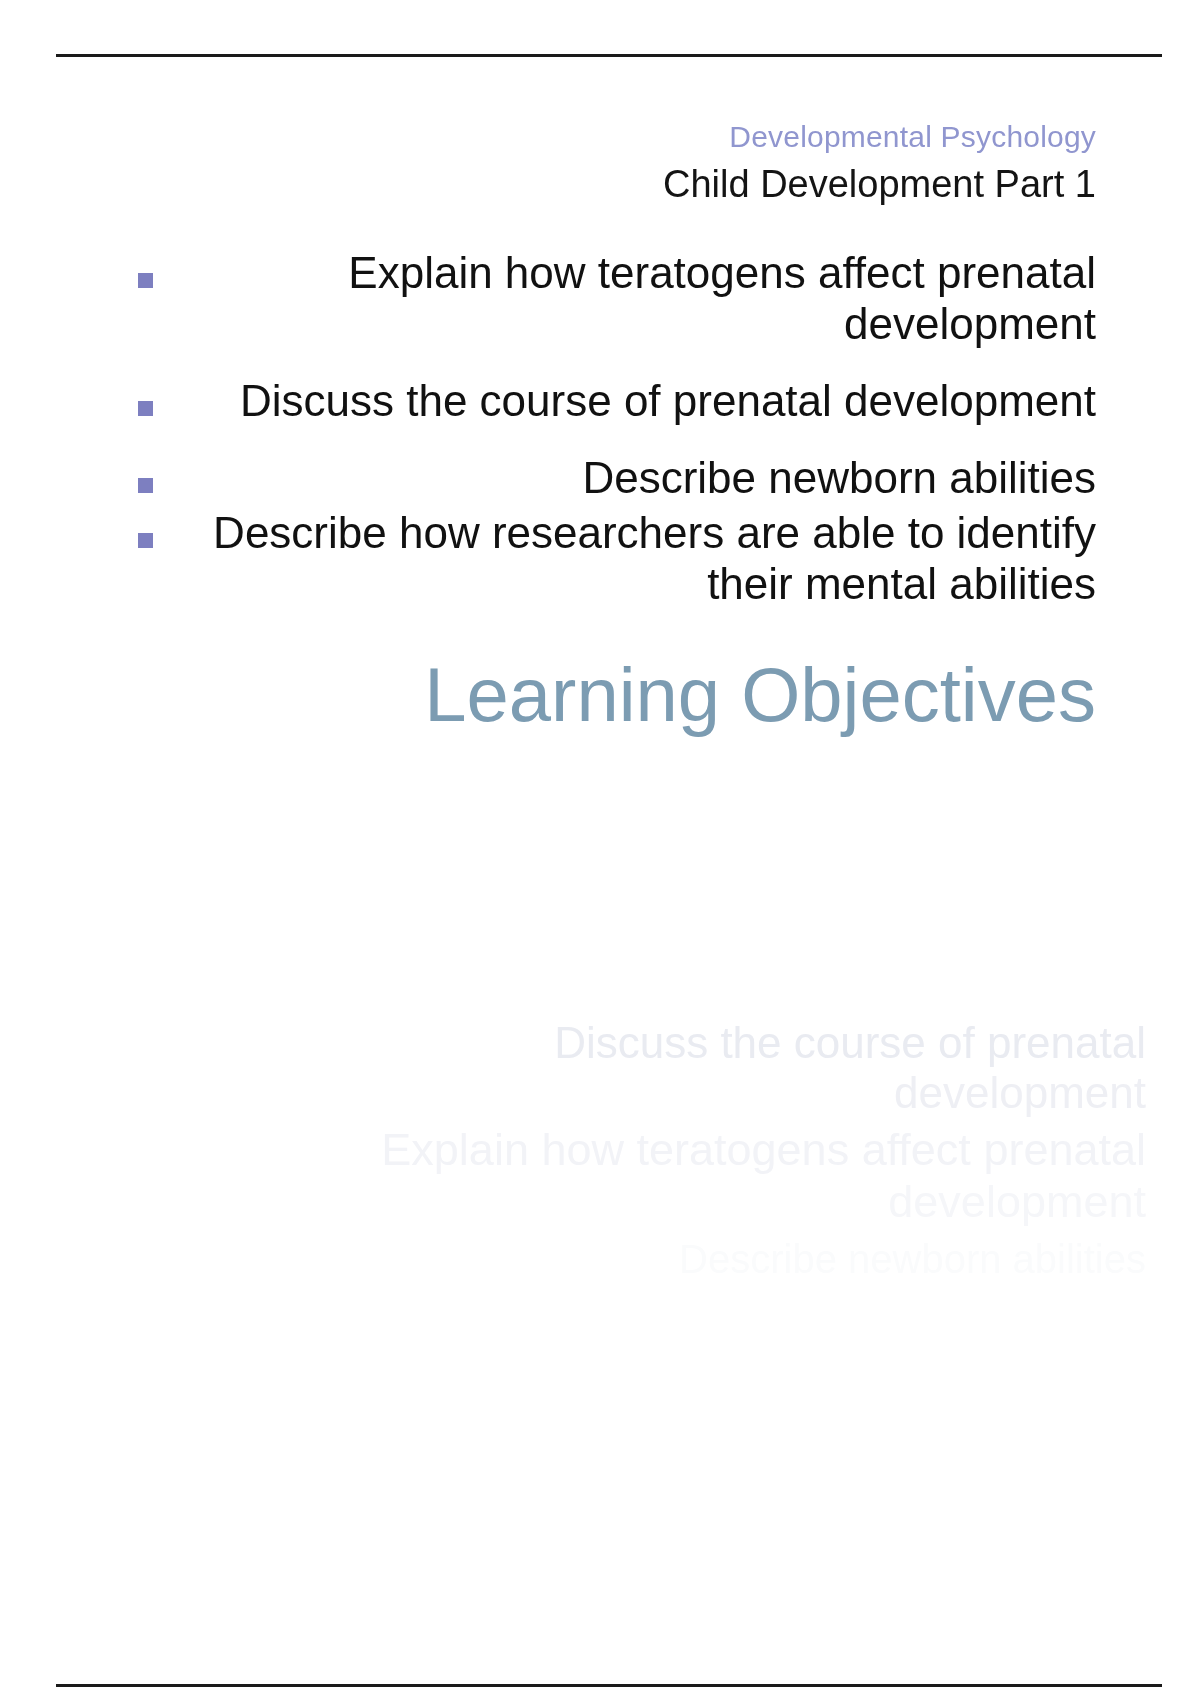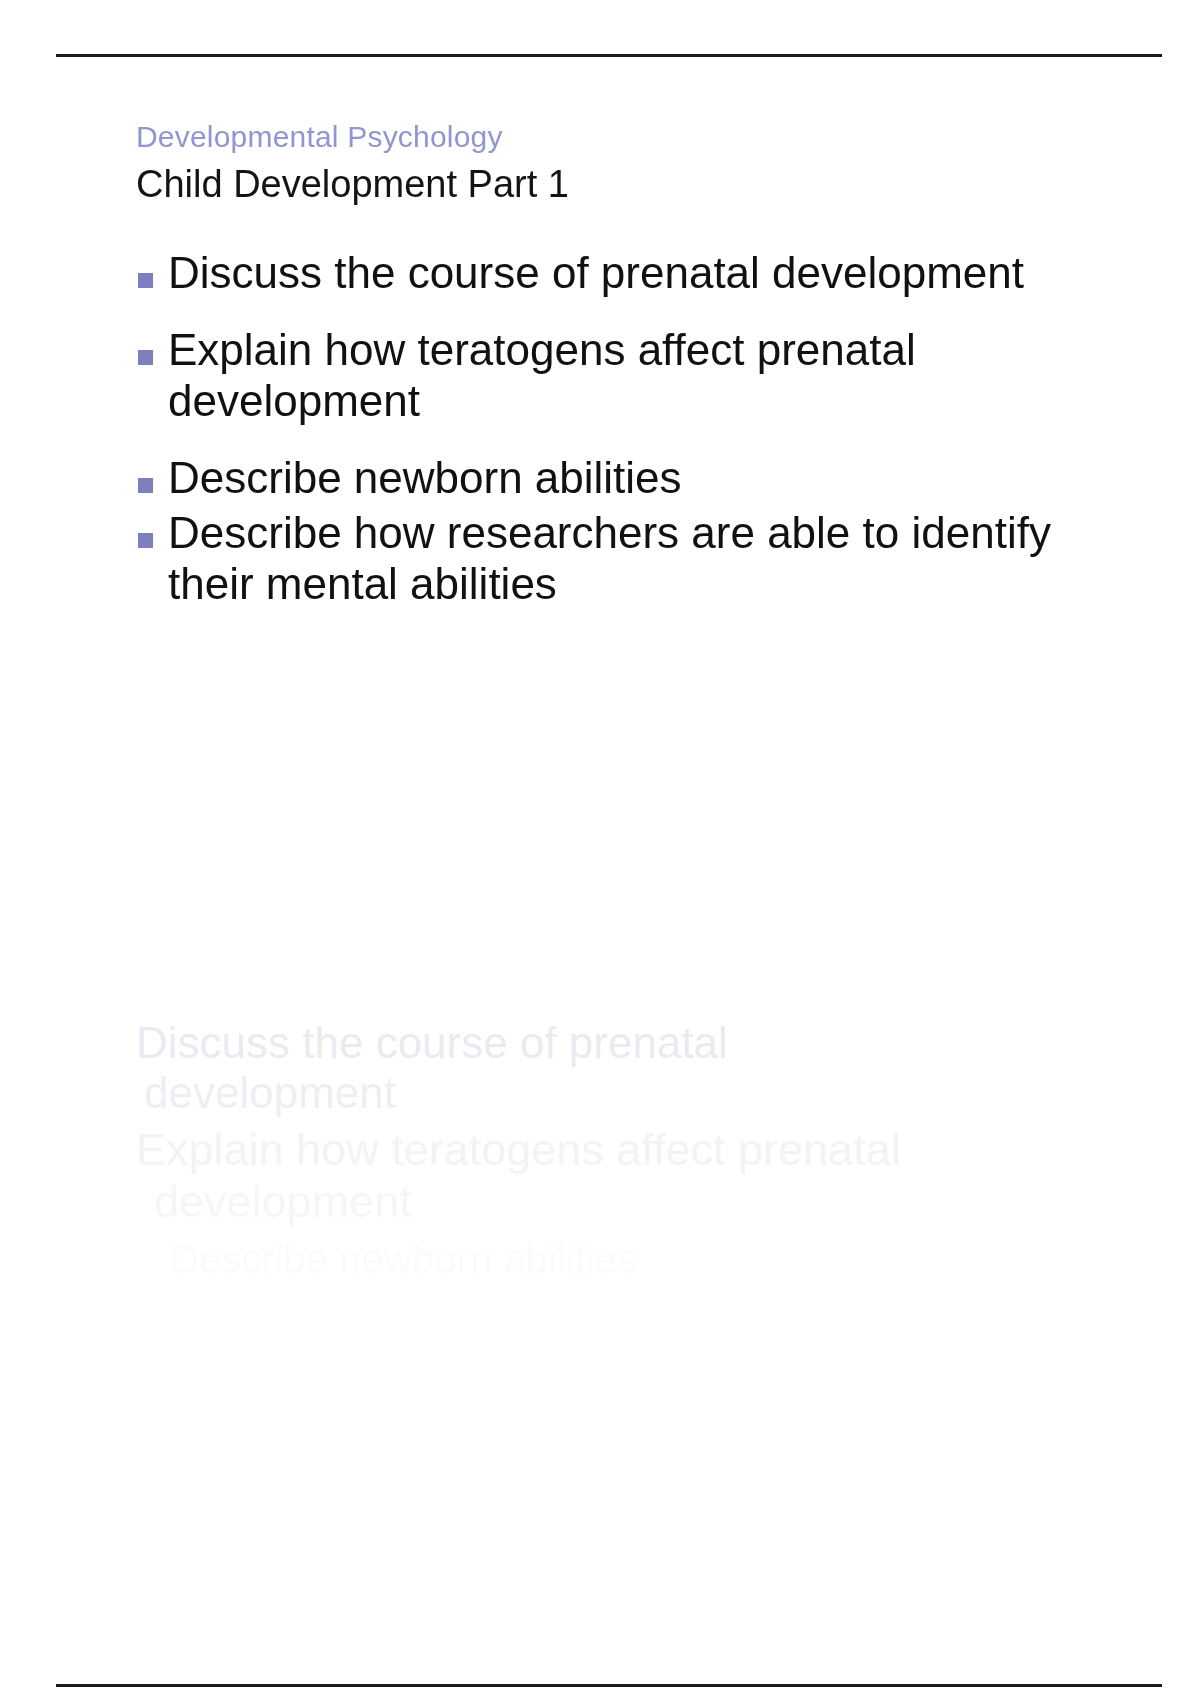--- a/index.html
+++ b/index.html
@@ -13,20 +13,21 @@
     font-family: "Liberation Sans", "DejaVu Sans", sans-serif;
     -webkit-font-smoothing: antialiased;
     position: relative;
     overflow: hidden;
   }
 
   .page {
     position: absolute;
     inset: 0;
     background: #ffffff;
+    text-align: right;
   }
 
   
   .rule {
     position: absolute;
     left: 56px;
     width: 1106px;
     height: 3px;
     background: #1a1a1a;
   }
@@ -135,40 +136,41 @@
   <div class="content">
 
     <p class="eyebrow">Developmental Psychology</p>
 
     <h1 class="slide-title">Child Development Part 1</h1>
 
     <ul class="bullets">
 
       <li class="bullet-item">
         <span class="bullet-marker"></span>
-        <span class="bullet-text">Discuss the course of prenatal development</span>
+        <span class="bullet-text">Explain how teratogens affect prenatal development</span>
       </li>
 
       <li class="bullet-item">
         <span class="bullet-marker"></span>
-        <span class="bullet-text">Explain how teratogens affect prenatal development</span>
+        <span class="bullet-text">Discuss the course of prenatal development</span>
       </li>
 
       <li class="bullet-item tight">
         <span class="bullet-marker"></span>
         <span class="bullet-text">Describe newborn abilities</span>
       </li>
 
       <li class="bullet-item tight2">
         <span class="bullet-marker"></span>
         <span class="bullet-text">Describe how researchers are able to identify their mental abilities</span>
       </li>
 
     </ul>
 
+    <h2 class="section-heading">Learning Objectives</h2>
 
   </div>
 
   <div class="ghost-layer">
     <p class="ghost-line ghost-1">Discuss the course of prenatal</p>
     <p class="ghost-line ghost-2">development</p>
     <p class="ghost-line ghost-3">Explain how teratogens affect prenatal</p>
     <p class="ghost-line ghost-4">development</p>
     <p class="ghost-line ghost-5">Describe newborn abilities</p>
   </div>

